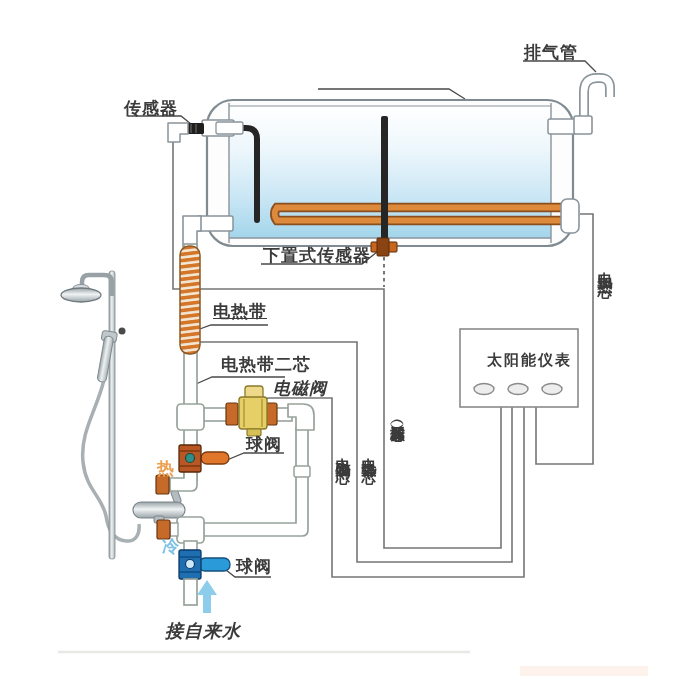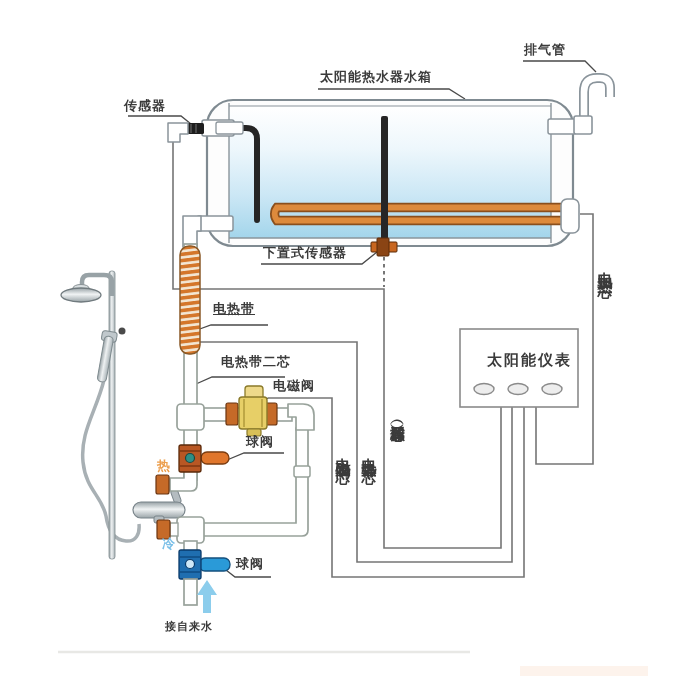--- a/index.html
+++ b/index.html
@@ -2,31 +2,31 @@
 <html><head>
 <meta charset="utf-8">
 <style>
   html,body{margin:0;padding:0;background:#ffffff;}
   #stage{
     position:relative;width:700px;height:676px;background:#ffffff;overflow:hidden;
     font-family:"DejaVu Sans","Liberation Sans",sans-serif;
   }
   #stage svg{position:absolute;left:0;top:0;}
   .lbl{
-    position:absolute;color:#3b3b3b;font-size:13px;font-weight:700;
+    position:absolute;color:#3b3b3b;font-size:17px;font-weight:700;
     letter-spacing:1px;white-space:nowrap;line-height:1.1;
   }
   .vlbl{
     position:absolute;color:#3b3b3b;font-size:15px;font-weight:700;
     writing-mode:vertical-rl;letter-spacing:3px;line-height:1.2;white-space:nowrap;
   }
   .vlbl.tight{letter-spacing:0px;font-size:14.5px;}
   .hot-text{color:#ec9f4e;}
   .cold-text{color:#7cc0e8;}
-  .small{font-size:11px;letter-spacing:1px;}
+  .small{font-size:18px;letter-spacing:1px;font-style:italic;}
   .ctl-title{position:absolute;color:#3b3b3b;font-size:15px;font-weight:700;
     letter-spacing:2px;text-align:center;}
 </style>
 </head>
 <body>
 
 <div id="stage">
 <svg width="700" height="676" viewBox="0 0 700 676">
   <defs>
     <linearGradient id="waterGrad" x1="0" y1="0" x2="0" y2="1">
@@ -188,26 +188,25 @@
 
   <g>
     <rect x="460" y="329" width="118" height="78" fill="#ffffff" stroke="#8a8a8a" stroke-width="1.6"></rect>
     <ellipse cx="484" cy="389" rx="10" ry="5.5" fill="#ededed" stroke="#8a8a8a" stroke-width="1.4"></ellipse>
     <ellipse cx="518" cy="389" rx="10" ry="5.5" fill="#ededed" stroke="#8a8a8a" stroke-width="1.4"></ellipse>
     <ellipse cx="552" cy="389" rx="10" ry="5.5" fill="#ededed" stroke="#8a8a8a" stroke-width="1.4"></ellipse>
   </g>
 </svg>
 
 <div class="lbl" style="left:124px;top:99px;">传感器</div>
-<div class="lbl" style="left:320px;top:70px;">太阳能热水器水箱</div>
 <div class="lbl" style="left:524px;top:43px;">排气管</div>
 <div class="lbl" style="left:263px;top:246px;text-align:right;">下置式传感器</div>
 <div class="lbl" style="left:213px;top:302px;text-decoration:underline;">电热带</div>
 <div class="lbl" style="left:221px;top:355px;">电热带二芯</div>
-<div class="lbl" style="left:273px;top:379px;">电磁阀</div>
+<div class="lbl" style="left:273px;top:379px;font-style:italic;">电磁阀</div>
 <div class="lbl" style="left:246px;top:435px;">球阀</div>
 <div class="lbl" style="left:236px;top:557px;">球阀</div>
 <div class="lbl hot-text" style="left:157px;top:459px;">热</div>
 <div class="lbl cold-text" style="left:162px;top:537px;">冷</div>
 <div class="lbl small" style="left:165px;top:621px;">接自来水</div>
 <div class="ctl-title" style="left:460px;top:351px;width:139px;">太阳能仪表</div>
 
 <div class="vlbl" style="left:596px;top:260px;">电加热三芯</div>
 <div class="vlbl tight" style="left:388px;top:415px;">传感器四（三）芯</div>
 <div class="vlbl" style="left:360px;top:446px;">电热带二芯</div>

